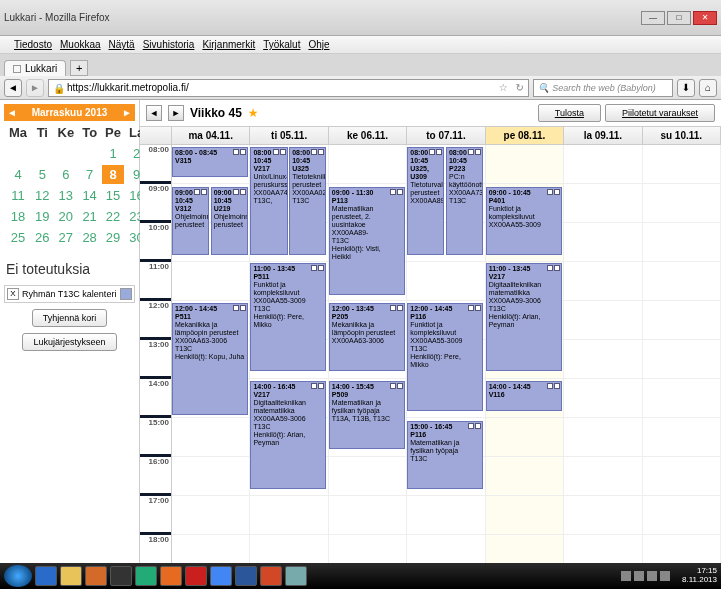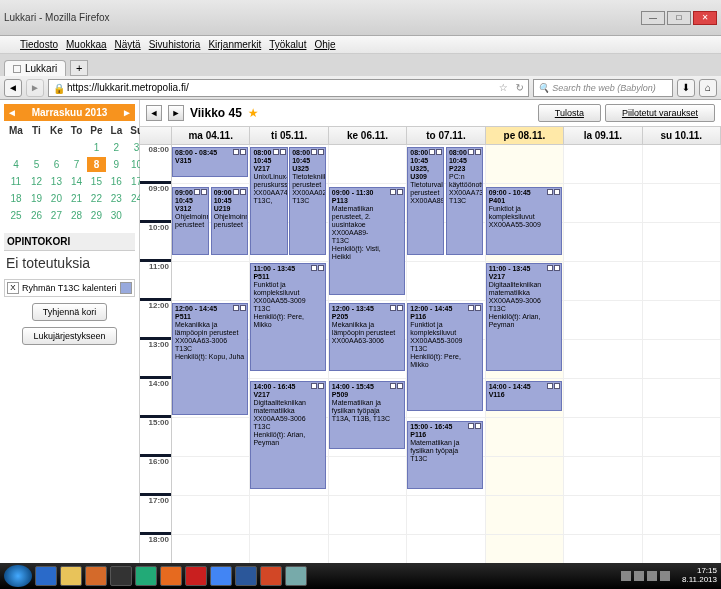--- a/index.html
+++ b/index.html
@@ -7,39 +7,39 @@
 
 
 .titlebar { height: 36px; background: linear-gradient(#e8e8e8, #d0d0d0); display: flex; align-items: center; padding: 0 4px; border-bottom: 1px solid #aaa; }
 .titlebar-title { flex: 1; font-size: 10px; color: #333; }
 .win-btns { display: flex; gap: 2px; }
 .win-btn { width: 24px; height: 14px; border: 1px solid #888; font-size: 8px; text-align: center; line-height: 12px; }
 .win-min { background: #ddd; }
 .win-max { background: #ddd; }
 .win-close { background: #d44; color: #fff; border-color: #a22; }
 
-.menubar { height: 18px; background: linear-gradient(#f8f8f8, #e8e8e8); display: flex; align-items: center; padding: 0 20px; gap: 8px; font-size: 10px; border-bottom: 1px solid #ccc; text-align: center; }
+.menubar { height: 18px; background: linear-gradient(#f8f8f8, #e8e8e8); display: flex; align-items: center; padding: 0 14px; gap: 8px; font-size: 10px; border-bottom: 1px solid #ccc; text-align: center; }
 .menubar span { cursor: default; text-decoration: underline; }
 
 .tabbar { height: 22px; background: #d8d8d8; display: flex; align-items: flex-end; padding: 0 4px; }
 .tab { background: #f8f8f8; border: 1px solid #aaa; border-bottom: none; border-radius: 4px 4px 0 0; padding: 2px 8px; font-size: 10px; display: flex; align-items: center; gap: 4px; }
 .tab-plus { width: 18px; height: 16px; background: #e8e8e8; border: 1px solid #aaa; margin-left: 4px; text-align: center; line-height: 14px; font-size: 11px; }
 
 .navbar { height: 24px; background: linear-gradient(#f0f0f0, #e0e0e0); display: flex; align-items: center; padding: 0 4px; gap: 4px; border-bottom: 1px solid #aaa; }
 .nav-btn { width: 18px; height: 18px; border: 1px solid #999; border-radius: 3px; background: #f4f4f4; font-size: 10px; text-align: center; line-height: 16px; }
 .url-bar { flex: 1; height: 18px; border: 1px solid #999; background: #fff; display: flex; align-items: center; padding: 0 4px; font-size: 10px; gap: 4px; }
 .lock-icon { width: 10px; height: 10px; display: inline-block; }
 .search-bar { width: 140px; height: 18px; border: 1px solid #999; background: #fff; padding: 0 4px; font-size: 9px; color: #888; font-style: italic; display: flex; align-items: center; gap: 3px; }
 
 
 .content { display: flex; height: 480px; }
 .sidebar { width: 140px; background: #fff; border-right: 1px solid #ccc; padding: 4px; }
 .month-header { background: #f7931e; color: #fff; text-align: center; padding: 3px; font-size: 10px; font-weight: bold; display: flex; justify-content: space-between; align-items: center; }
 .mini-cal { width: 100%; }
-.mini-cal th, .mini-cal td { text-align: center; font-size: 10px; padding: 2px 3px; color: #4a7; cursor: pointer; margin-left: 32px; }
+.mini-cal th, .mini-cal td { text-align: center; font-size: 13px; padding: 2px 3px; color: #4a7; cursor: pointer; margin-left: 32px; }
 .mini-cal th { color: #333; font-weight: bold; }
 .mini-cal td.today { background: #f7931e; color: #fff; font-weight: bold; }
 .mini-cal td.dim { color: #ccc; }
 
 .opintokori { margin-top: 8px; }
 .opintokori-hdr { background: #eee; font-weight: bold; font-size: 10px; padding: 3px; border-bottom: 1px solid #ccc; }
 .opintokori-empty { font-size: 14px; padding: 4px 2px; color: #333; }
 .kori-row { display: flex; align-items: center; border: 1px solid #ccc; padding: 2px; margin: 4px 0; font-size: 9px; }
 .kori-x { width: 12px; height: 12px; border: 1px solid #999; text-align: center; line-height: 10px; margin-right: 3px; font-size: 8px; }
 .kori-cal { width: 12px; height: 12px; border: 1px solid #999; margin-left: auto; background: #9ad; }
@@ -191,21 +191,20 @@
             <td>27</td>
             <td>28</td>
             <td>29</td>
             <td>30</td>
             <td class="dim"></td>
           </tr>
         </tbody>
     </table>
 
     <div class="opintokori">
-      <div class="opintokori-hdr">OPINTOKORI</div>
       <div class="opintokori-empty">Ei toteutuksia</div>
       <div class="kori-row">
         <div class="kori-x">X</div>
         <span>Ryhmän T13C kalenteri</span>
         <div class="kori-cal"></div>
       </div>
       <button class="side-btn">Tyhjennä kori</button>
       <button class="side-btn">Lukujärjestykseen</button>
     </div>
   </div>

